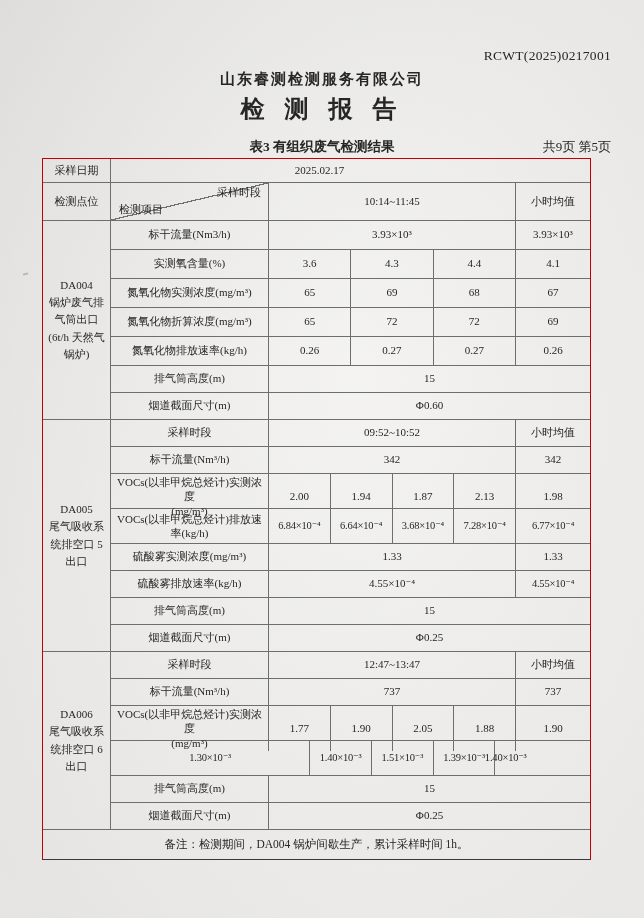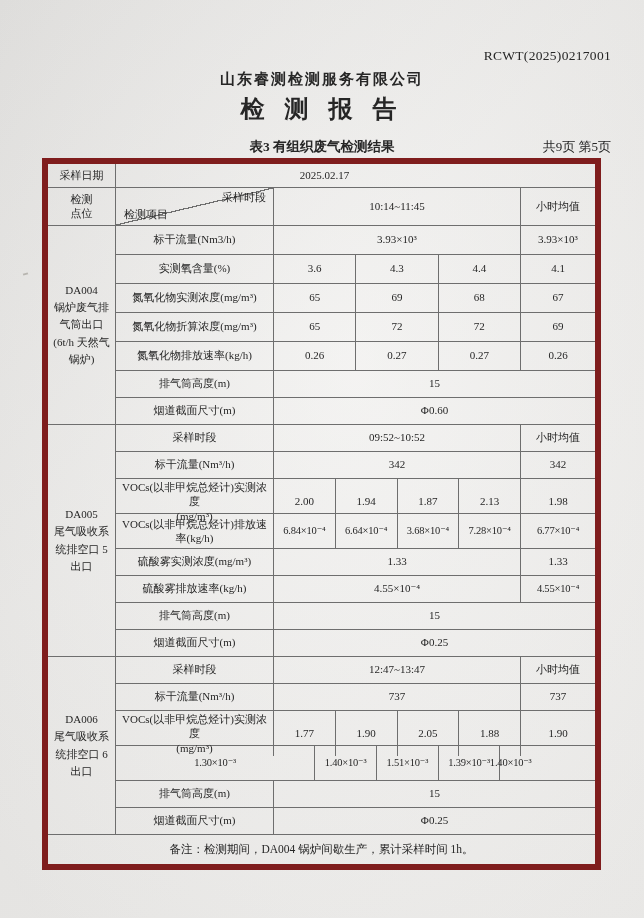--- a/index.html
+++ b/index.html
@@ -17,27 +17,27 @@
   .report-no{position:absolute;top:48px;right:33px;font-size:13.5px;letter-spacing:.3px;}
   .company{position:absolute;top:70px;left:0;width:100%;text-align:center;
     font-size:15px;font-weight:bold;letter-spacing:2px;}
   .title{position:absolute;top:93px;left:0;width:100%;text-align:center;
     font-size:24px;font-weight:bold;letter-spacing:7px;}
   .caption-line{position:absolute;top:138px;left:0;width:100%;height:18px;}
   .caption{width:100%;text-align:center;font-size:13.5px;font-weight:600;}
   .page-info{position:absolute;right:33px;top:0;font-size:13px;}
 
   .tbl{position:absolute;top:158px;left:42px;width:547px;
-    border:6px solid #7f1d1d;font-size:11px;line-height:1.25;background:transparent;}
+    border:1px solid #7f1d1d;font-size:11px;line-height:1.25;background:transparent;}
   .r{display:grid;}
   .row-line{border-bottom:1px solid #6e6e6e;}
   .c{border-right:1px solid #6e6e6e;display:flex;align-items:center;justify-content:center;
      text-align:center;padding:1px 2px;box-sizing:border-box;min-width:0;}
   .r > .c:last-child{border-right:none;}
-  .lblcol{flex-direction:column;}
+  .lblcol{}
   .date-row{grid-template-columns:68px 1fr;height:23px;}
   .date-val{padding-right:64px;}
   .hdr-row{grid-template-columns:68px 158px 1fr 74px;height:37px;}
   .inner{grid-template-columns:158px repeat(12,1fr) 74px;}
   .s3{grid-column:span 3;}
   .s4{grid-column:span 4;}
   .s12{grid-column:span 12;}
   .s13{grid-column:span 13;}
   .h26{height:26px;}.h28{height:28px;}.h34{height:34px;}
   .sec{display:flex;}

